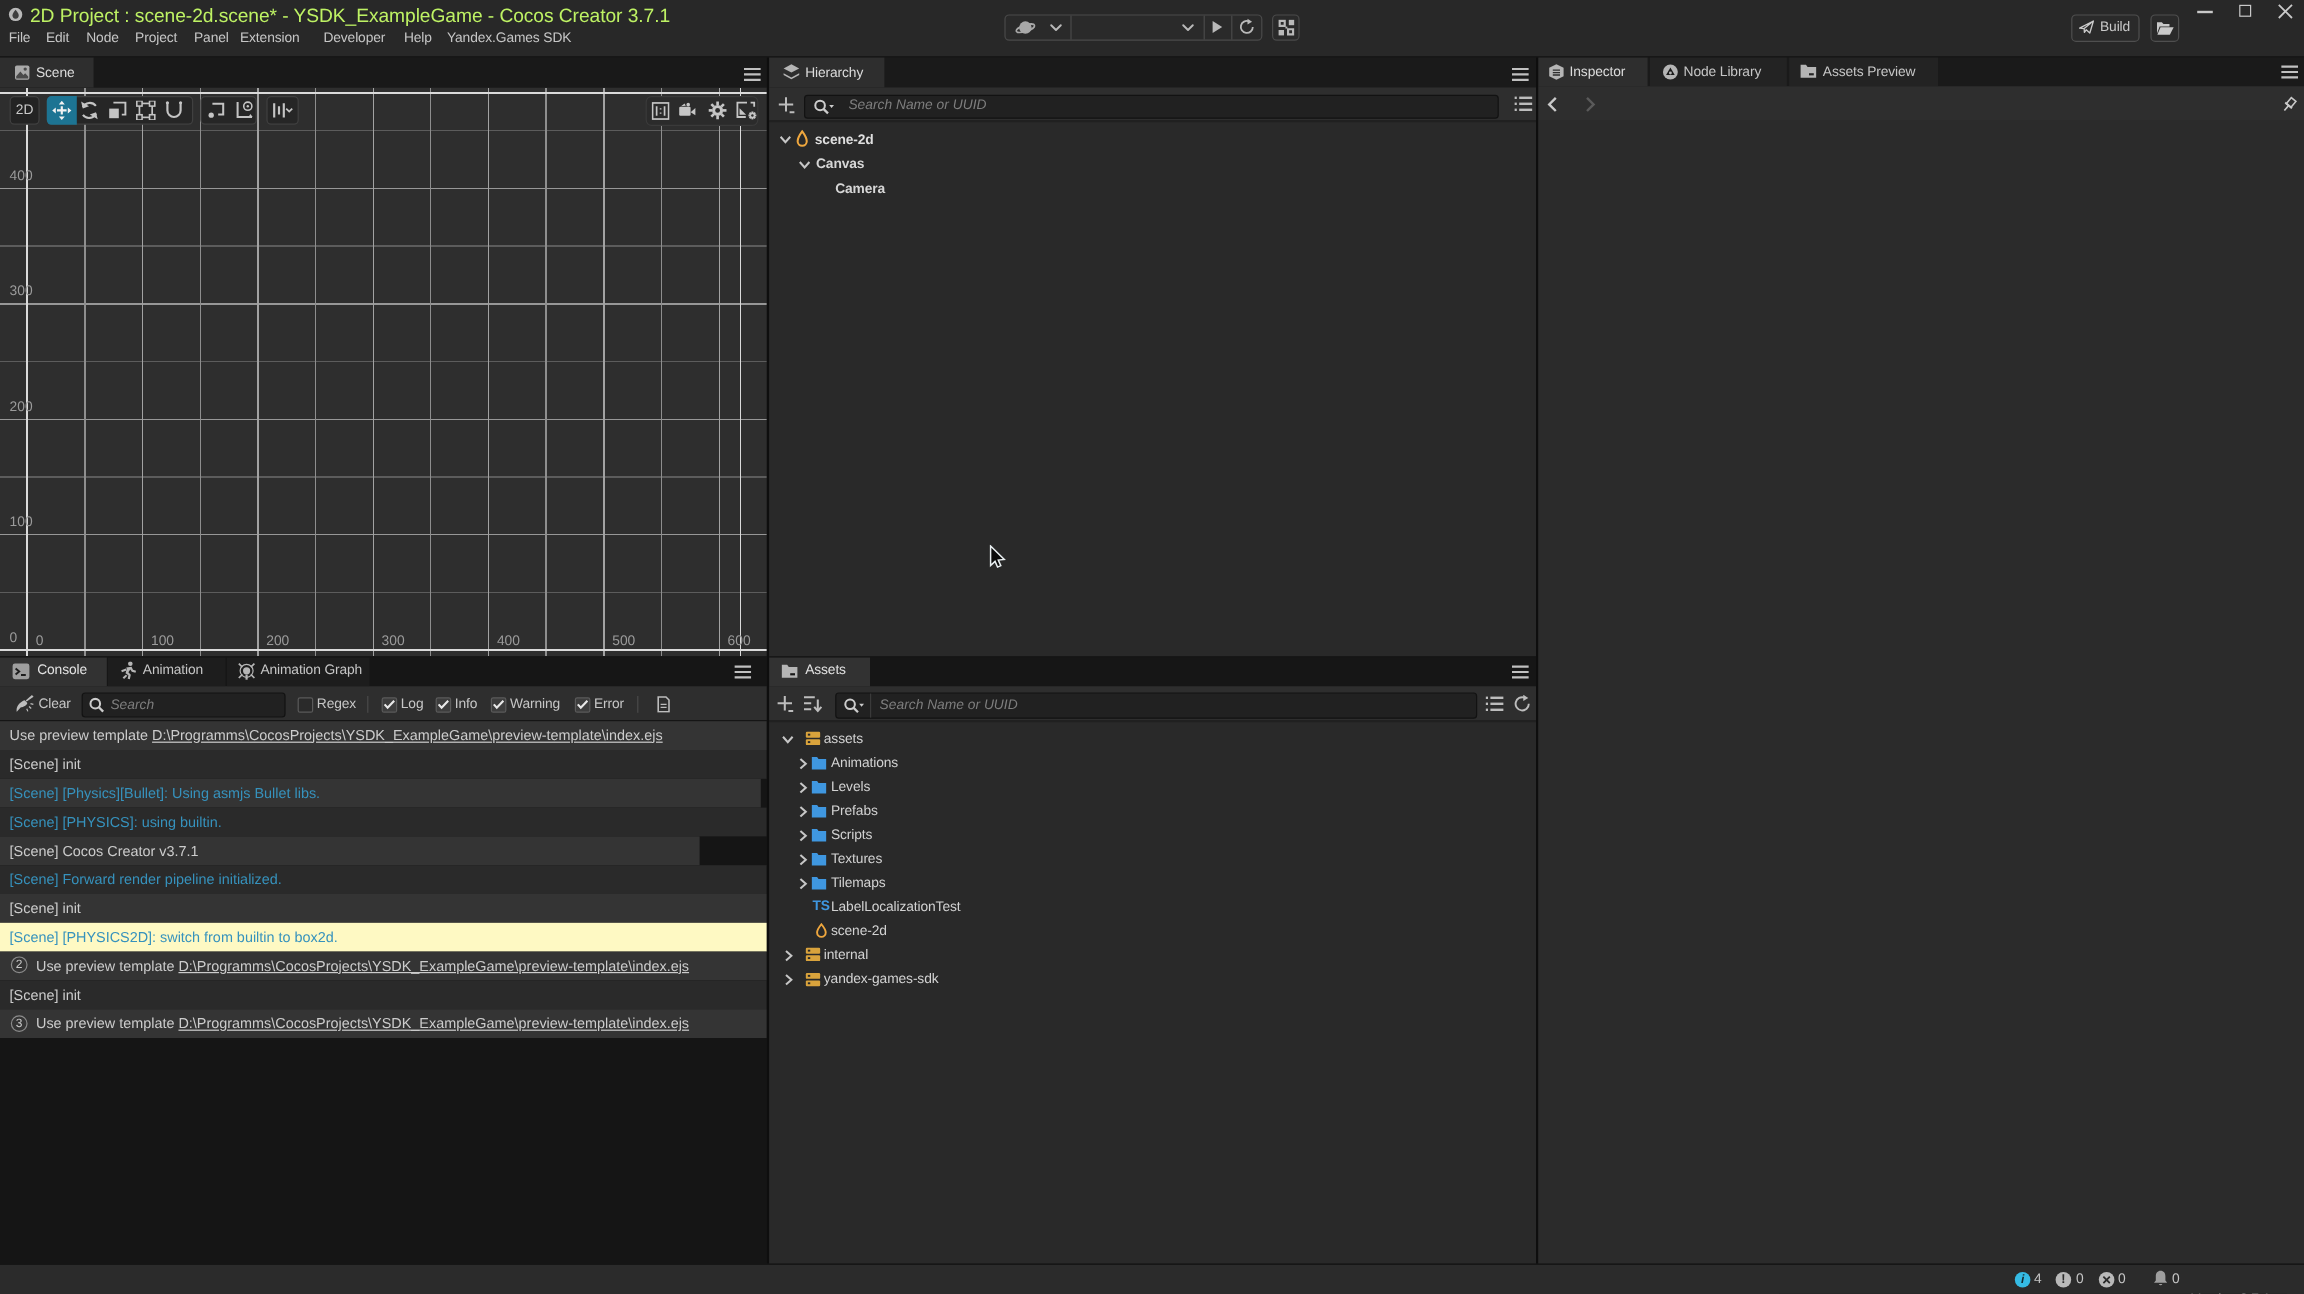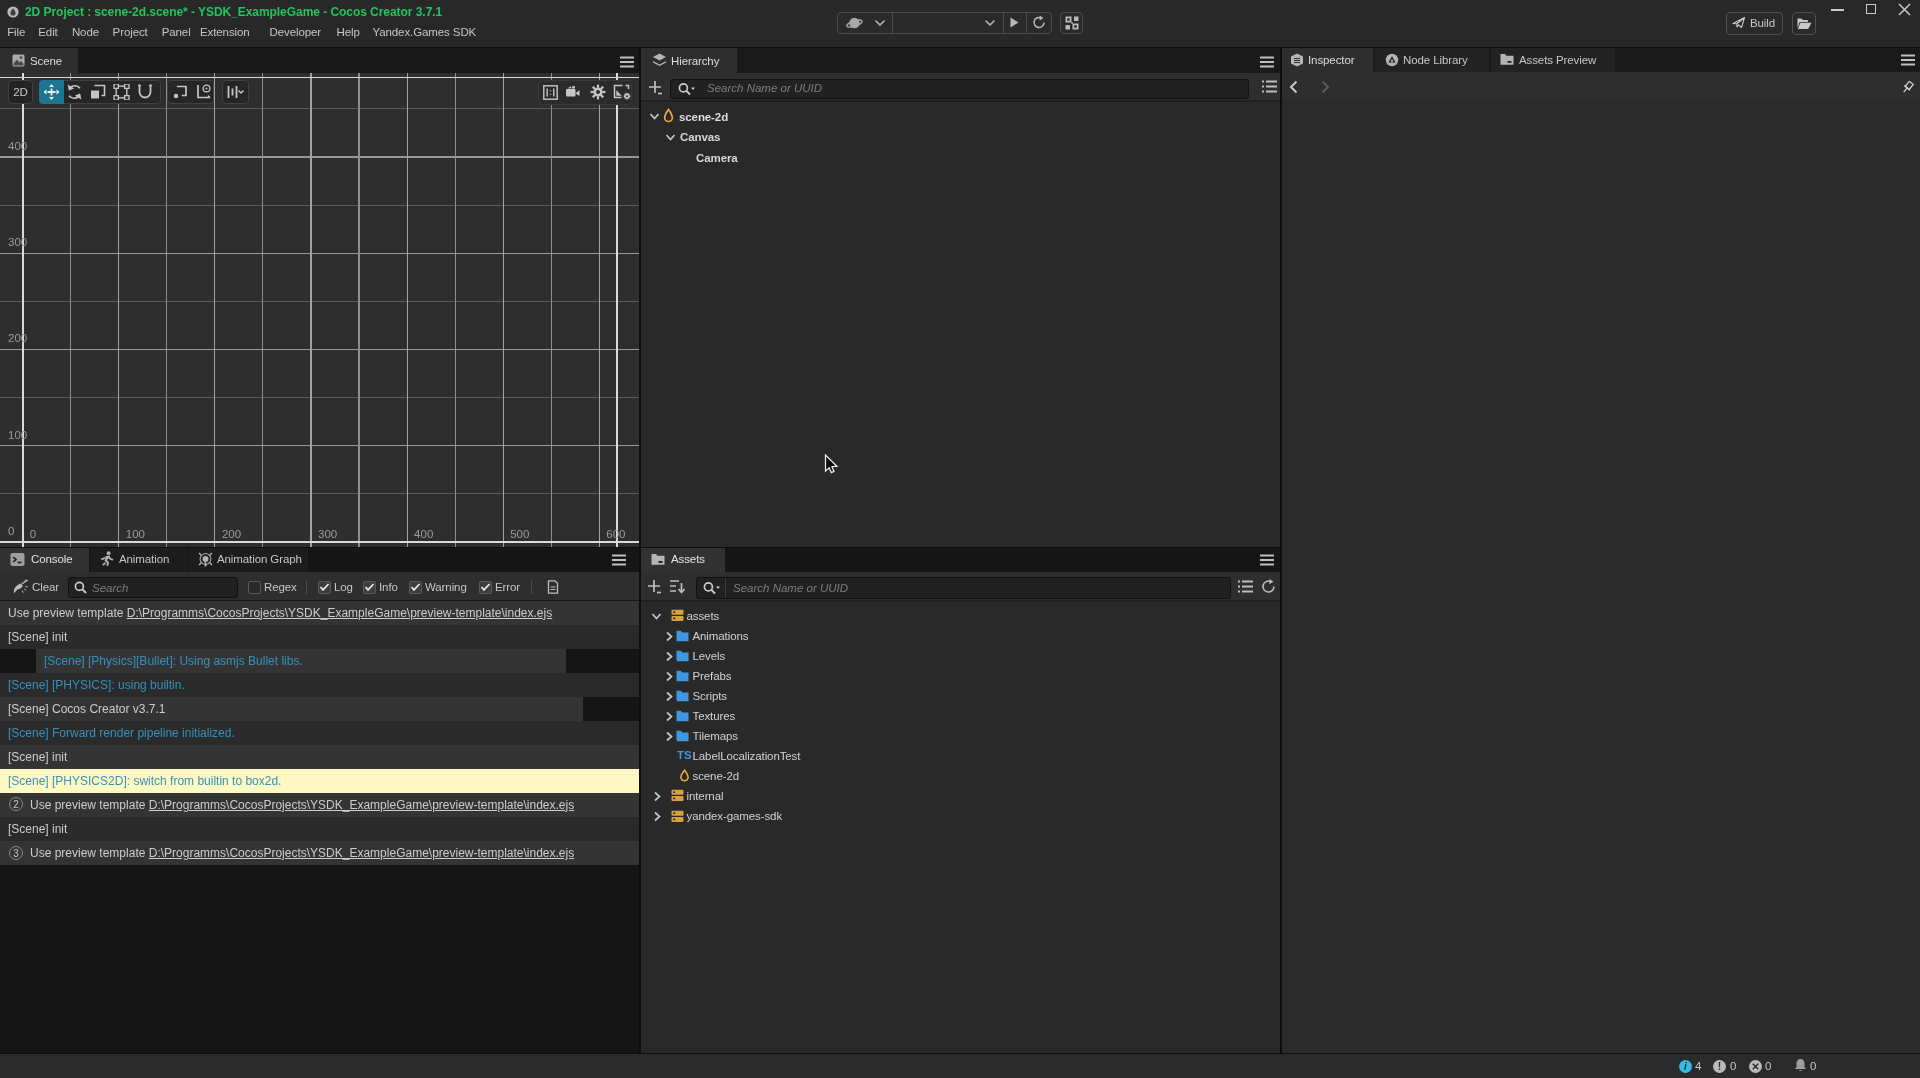--- a/index.html
+++ b/index.html
@@ -9,21 +9,21 @@
 .t{position:absolute;font-size:11.5px;color:#c6c6c6;white-space:nowrap;letter-spacing:-0.1px;}
 svg{display:block;}
 </style></head>
 <body>
 
 <div class="abs" style="left:0;top:0;width:1920px;height:47px;background:#282828;"></div>
 <svg class="ic" style="left:7px;top:6px" width="12" height="12" viewBox="0 0 12 12">
  <circle cx="6" cy="6" r="5.6" fill="#b9b9b9"></circle>
  <path d="M6 2.2 C7.8 4.4 8.6 5.6 8.6 7 A2.6 2.6 0 0 1 3.4 7 C3.4 5.6 4.2 4.4 6 2.2 Z" fill="#3f3f3f"></path>
 </svg>
-<div class="abs" style="left:25px;top:5px;font-size:12px;font-weight:bold;color:#22c55e;letter-spacing:-0.05px;">2D Project : scene-2d.scene* - YSDK_ExampleGame - Cocos Creator 3.7.1</div>
+<div class="abs" style="left:25px;top:5px;font-size:16px;font-weight:normal;color:#bef264;letter-spacing:-0.05px;">2D Project : scene-2d.scene* - YSDK_ExampleGame - Cocos Creator 3.7.1</div>
 <div class="t" style="left:7.2px;top:26px;">File</div>
 <div class="t" style="left:38.3px;top:26px;">Edit</div>
 <div class="t" style="left:71.9px;top:26px;">Node</div>
 <div class="t" style="left:112.6px;top:26px;">Project</div>
 <div class="t" style="left:161.7px;top:26px;">Panel</div>
 <div class="t" style="left:200px;top:26px;">Extension</div>
 <div class="t" style="left:269.5px;top:26px;">Developer</div>
 <div class="t" style="left:336.6px;top:26px;">Help</div>
 <div class="t" style="left:372.5px;top:26px;">Yandex.Games SDK</div>
 
@@ -285,21 +285,21 @@
  <path d="M2.5 0.8 h6.5 l2.5 2.5 v9.9 h-9 Z" fill="none" stroke="#bdbdbd" stroke-width="1.3"></path>
  <path d="M4.5 7 h5 M4.5 9.5 h5" stroke="#bdbdbd" stroke-width="1.1"></path>
 </svg>
 <div class="abs" style="left:0;top:600px;width:639px;height:453px;background:#151515;">
     <div style="position:absolute;left:0;top:0.5px;width:639px;height:24px;background:#343434;font-size:12px;">
       <span style="position:absolute;left:8px;top:5px;color:#cccccc;white-space:nowrap;">Use preview template <span style="text-decoration:underline;">D:\Programms\CocosProjects\YSDK_ExampleGame\preview-template\index.ejs</span></span>
     </div>
     <div style="position:absolute;left:0;top:24.5px;width:639px;height:24px;background:#2a2a2a;font-size:12px;">
       <span style="position:absolute;left:8px;top:5px;color:#cccccc;">[Scene] init</span>
     </div>
-    <div style="position:absolute;left:0;top:48.6px;width:530px;height:24px;background:#343434;font-size:12px;margin-left:36px;">
+    <div style="position:absolute;left:0;top:48.6px;width:634px;height:24px;background:#343434;font-size:12px;">
       <span style="position:absolute;left:8px;top:5px;color:#3692bd;">[Scene] [Physics][Bullet]: Using asmjs Bullet libs.</span>
     </div>
     <div style="position:absolute;left:0;top:72.6px;width:639px;height:24px;background:#2a2a2a;font-size:12px;">
       <span style="position:absolute;left:8px;top:5px;color:#3692bd;">[Scene] [PHYSICS]: using builtin.</span>
     </div>
     <div style="position:absolute;left:0;top:96.7px;width:583px;height:24px;background:#343434;font-size:12px;">
       <span style="position:absolute;left:8px;top:5px;color:#cccccc;">[Scene] Cocos Creator v3.7.1</span>
     </div>
     <div style="position:absolute;left:0;top:120.8px;width:639px;height:24px;background:#2a2a2a;font-size:12px;">
       <span style="position:absolute;left:8px;top:5px;color:#3692bd;">[Scene] Forward render pipeline initialized.</span>

